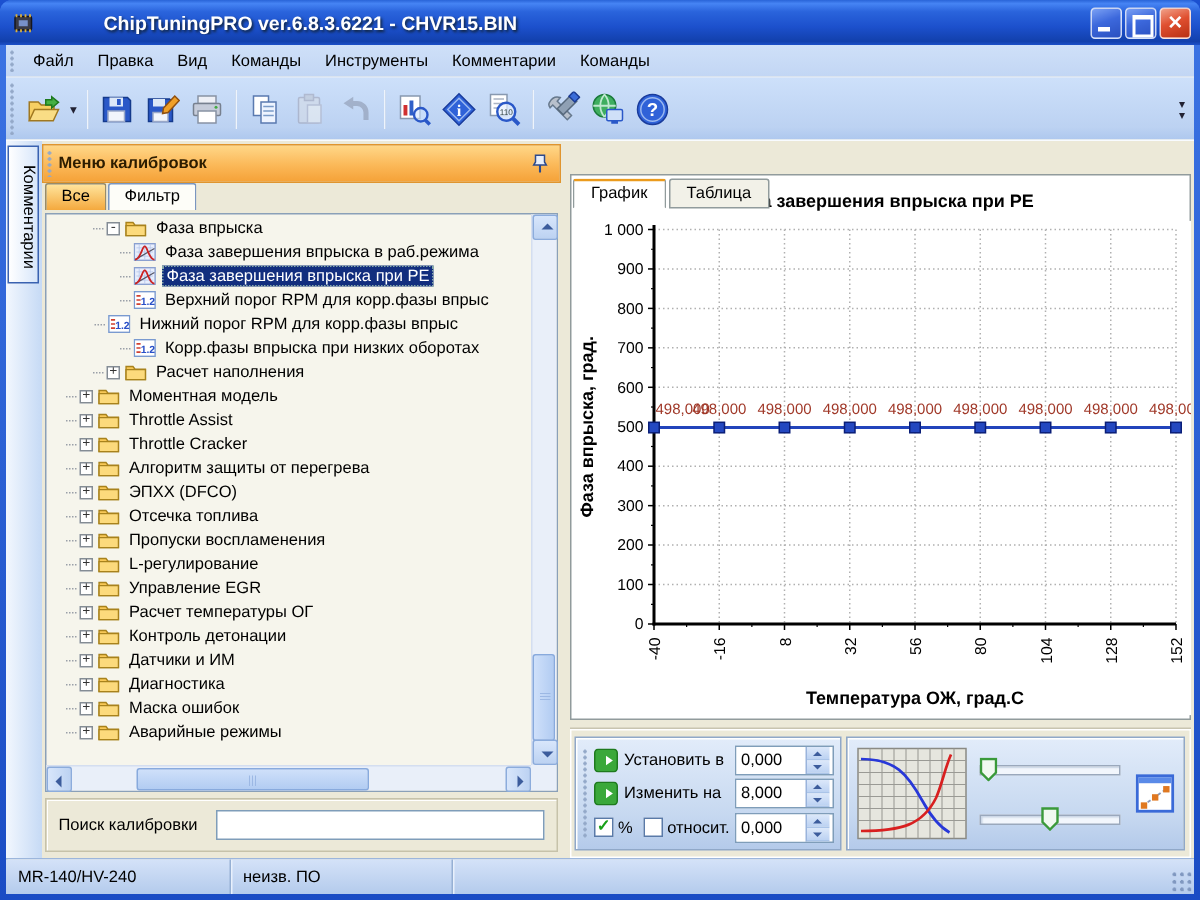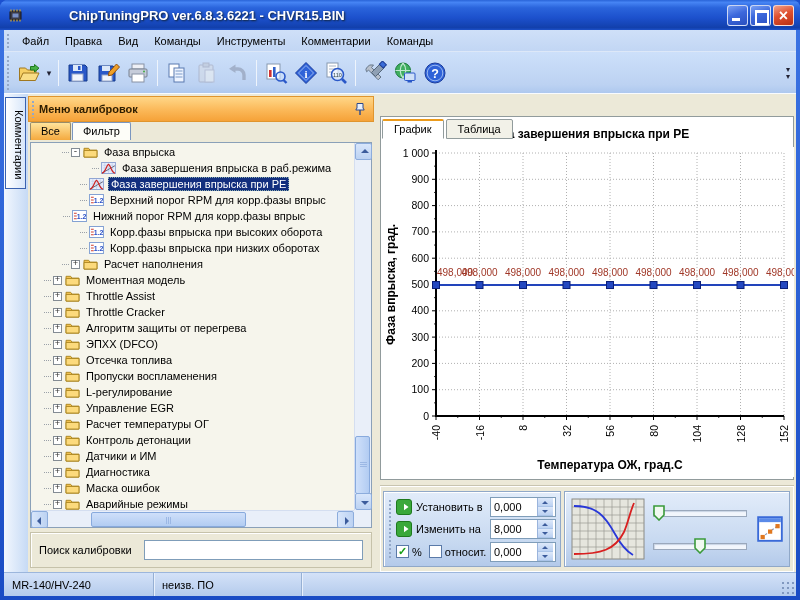--- a/index.html
+++ b/index.html
@@ -298,21 +298,21 @@
                 <span class="stub"></span>
                 <span class="expand">-</span>
                 <span class="tree-icon">
                   <svg width="15" height="12" viewBox="0 0 16 13">
                     <path d="M1 12V2.5h5l1.5 2H15V12z" fill="#f8c857" stroke="#a8821c"></path>
                     <path d="M1 12V4.8h14V12z" fill="#fcda7c" stroke="#a8821c"></path>
                   </svg>
                 </span>
                 <span class="tree-label">Фаза впрыска</span>
               </div>
-              <div class="tree-row" style="padding-left:60px">
+              <div class="tree-row" style="padding-left:48px">
                 <span class="stub"></span>
                 <span class="tree-icon">
                   <svg width="15" height="12" viewBox="0 0 16 13">
                     <rect x=".5" y=".5" width="15" height="12" fill="#e8eefc" stroke="#8aa0d0"></rect>
                     <path d="M2 3.5h12M2 6.5h12M2 9.5h12M4 1v11M8 1v11M12 1v11" stroke="#b8c8ea" stroke-width=".6"></path>
                     <path d="M1 12L15 4" stroke="#556" stroke-width=".9"></path>
                     <path d="M1 12c4 0 5-9.5 7-9.5S11 12 15 12" fill="none" stroke="#cc2222" stroke-width="1.3"></path>
                   </svg>
                 </span>
                 <span class="tree-label">Фаза завершения впрыска в раб.режима</span>
@@ -343,31 +343,20 @@
               <div class="tree-row" style="padding-left:31px">
                 <span class="stub"></span>
                 <span class="tree-icon">
                   <svg width="15" height="12" viewBox="0 0 16 13">
                     <rect x=".5" y=".5" width="15" height="12" fill="#fff" stroke="#7a9ad0"></rect>
                     <path d="M2 3.5h3M2 6.5h3M2 9.5h3" stroke="#d04030" stroke-width="1.2"></path>
                     <text x="10.3" y="10" font-size="7.5" font-weight="bold" fill="#2a50c8" text-anchor="middle" font-family="Liberation Sans,sans-serif">1.2</text>
                   </svg>
                 </span>
                 <span class="tree-label">Нижний порог RPM для корр.фазы впрыс</span>
-              </div>
-              <div class="tree-row" style="padding-left:48px">
-                <span class="stub"></span>
-                <span class="tree-icon">
-                  <svg width="15" height="12" viewBox="0 0 16 13">
-                    <rect x=".5" y=".5" width="15" height="12" fill="#fff" stroke="#7a9ad0"></rect>
-                    <path d="M2 3.5h3M2 6.5h3M2 9.5h3" stroke="#d04030" stroke-width="1.2"></path>
-                    <text x="10.3" y="10" font-size="7.5" font-weight="bold" fill="#2a50c8" text-anchor="middle" font-family="Liberation Sans,sans-serif">1.2</text>
-                  </svg>
-                </span>
-                <span class="tree-label">Корр.фазы впрыска при высоких оборота</span>
               </div>
               <div class="tree-row" style="padding-left:48px">
                 <span class="stub"></span>
                 <span class="tree-icon">
                   <svg width="15" height="12" viewBox="0 0 16 13">
                     <rect x=".5" y=".5" width="15" height="12" fill="#fff" stroke="#7a9ad0"></rect>
                     <path d="M2 3.5h3M2 6.5h3M2 9.5h3" stroke="#d04030" stroke-width="1.2"></path>
                     <text x="10.3" y="10" font-size="7.5" font-weight="bold" fill="#2a50c8" text-anchor="middle" font-family="Liberation Sans,sans-serif">1.2</text>
                   </svg>
                 </span>

